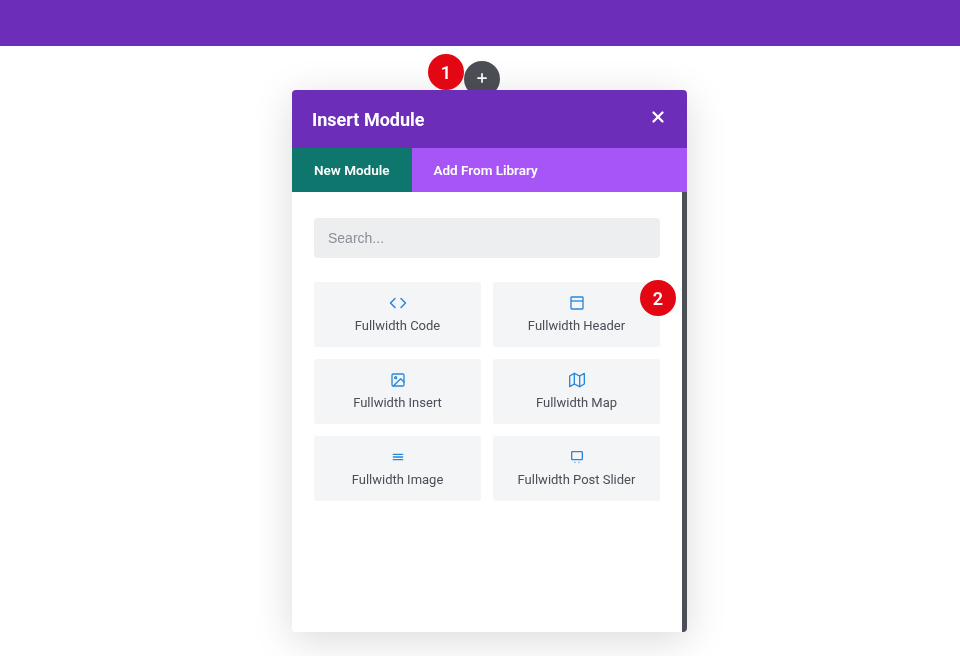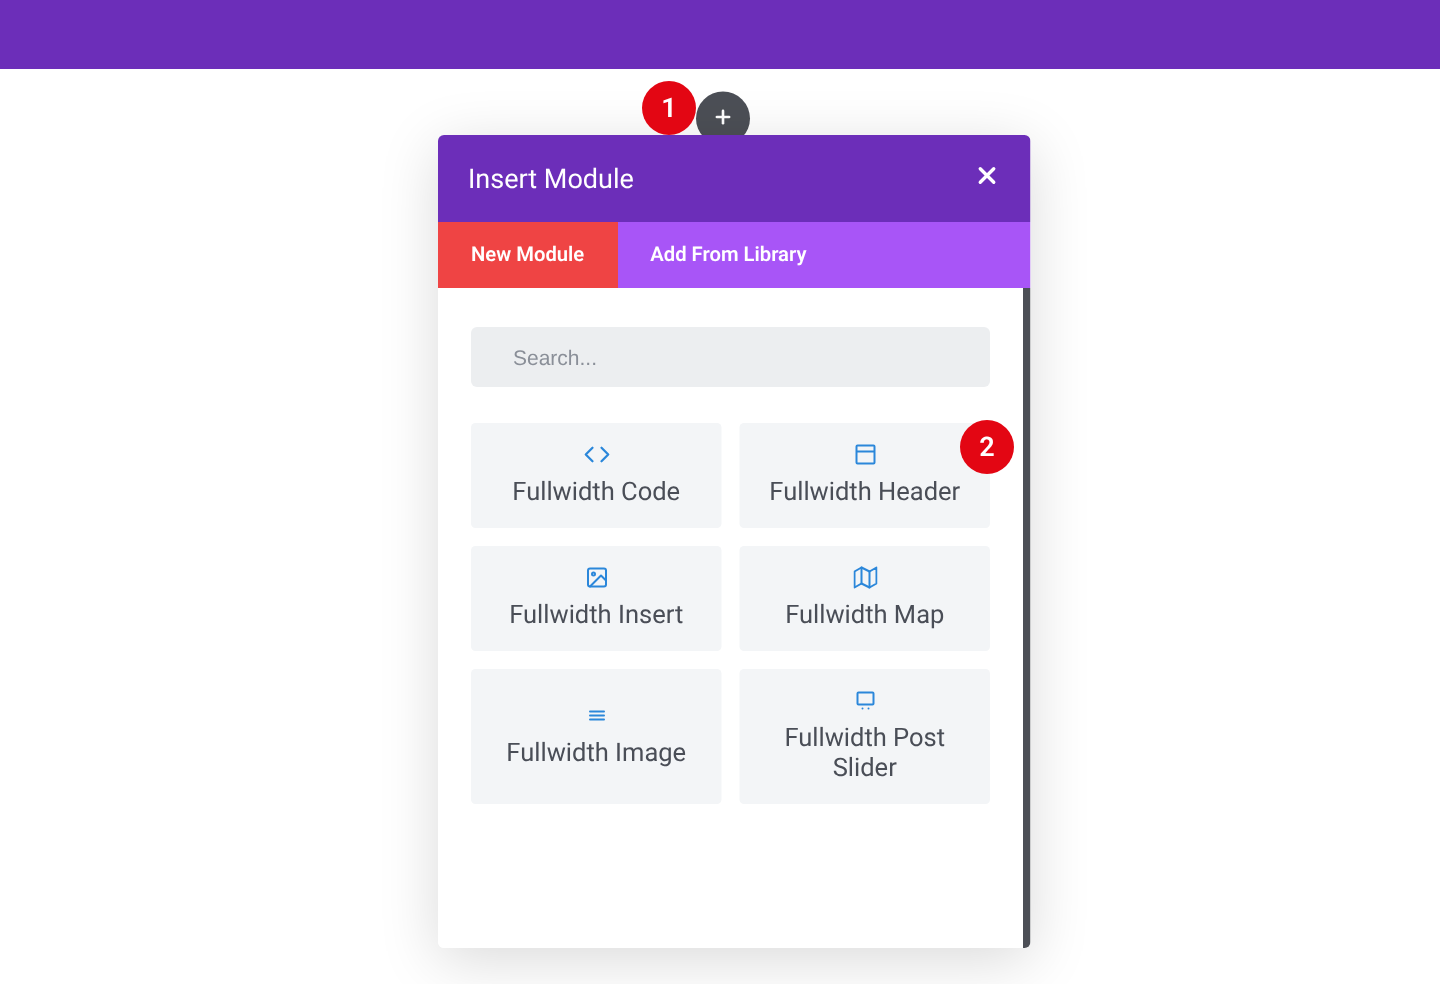--- a/index.html
+++ b/index.html
@@ -59,46 +59,46 @@
       z-index: 10;
     }
     .modal-header {
       background: #6c2eb9;
       color: #fff;
       padding: 18px 20px;
       display: flex;
       align-items: center;
       justify-content: space-between;
     }
-    .modal-title { font-size: 18px; font-weight: 400; }
+    .modal-title { font-size: 18px; font-weight: 700; }
     .modal-close { cursor: pointer; display: flex; align-items: center; }
     .modal-tabs {
       display: flex;
       background: #a855f7;
     }
     .modal-tab {
       padding: 14px 22px;
       font-size: 13.5px;
       font-weight: 600;
       color: #fff;
       cursor: pointer;
     }
-    .modal-tab.active { background: #ef4444; }
+    .modal-tab.active { background: #0f766e; }
     .modal-body {
       padding: 26px 22px 22px 22px;
       background: #fff;
       border-right: 5px solid #4c4f56;
       min-height: 440px;
     }
     .search-input {
       width: 100%;
       border: none;
       background: #eceef0;
       border-radius: 4px;
-      padding: 12px 28px;
+      padding: 12px 14px;
       font-size: 14px;
       color: #333;
       outline: none;
       margin-bottom: 24px;
     }
     .search-input::placeholder { color: #8a8f98; }
     .module-grid {
       display: grid;
       grid-template-columns: 1fr 1fr;
       gap: 12px;
@@ -116,21 +116,21 @@
       gap: 6px;
     }
     .module-icon {
       color: #2b87da;
       display: flex;
       align-items: center;
       justify-content: center;
       height: 18px;
     }
     .module-label {
-      font-size: 17px;
+      font-size: 13px;
       color: #4a4e57;
       font-weight: 400;
     }
   </style>
 </head>
 <body>
 
 <div class="top-bar"></div>
 
 <div class="add-button">

